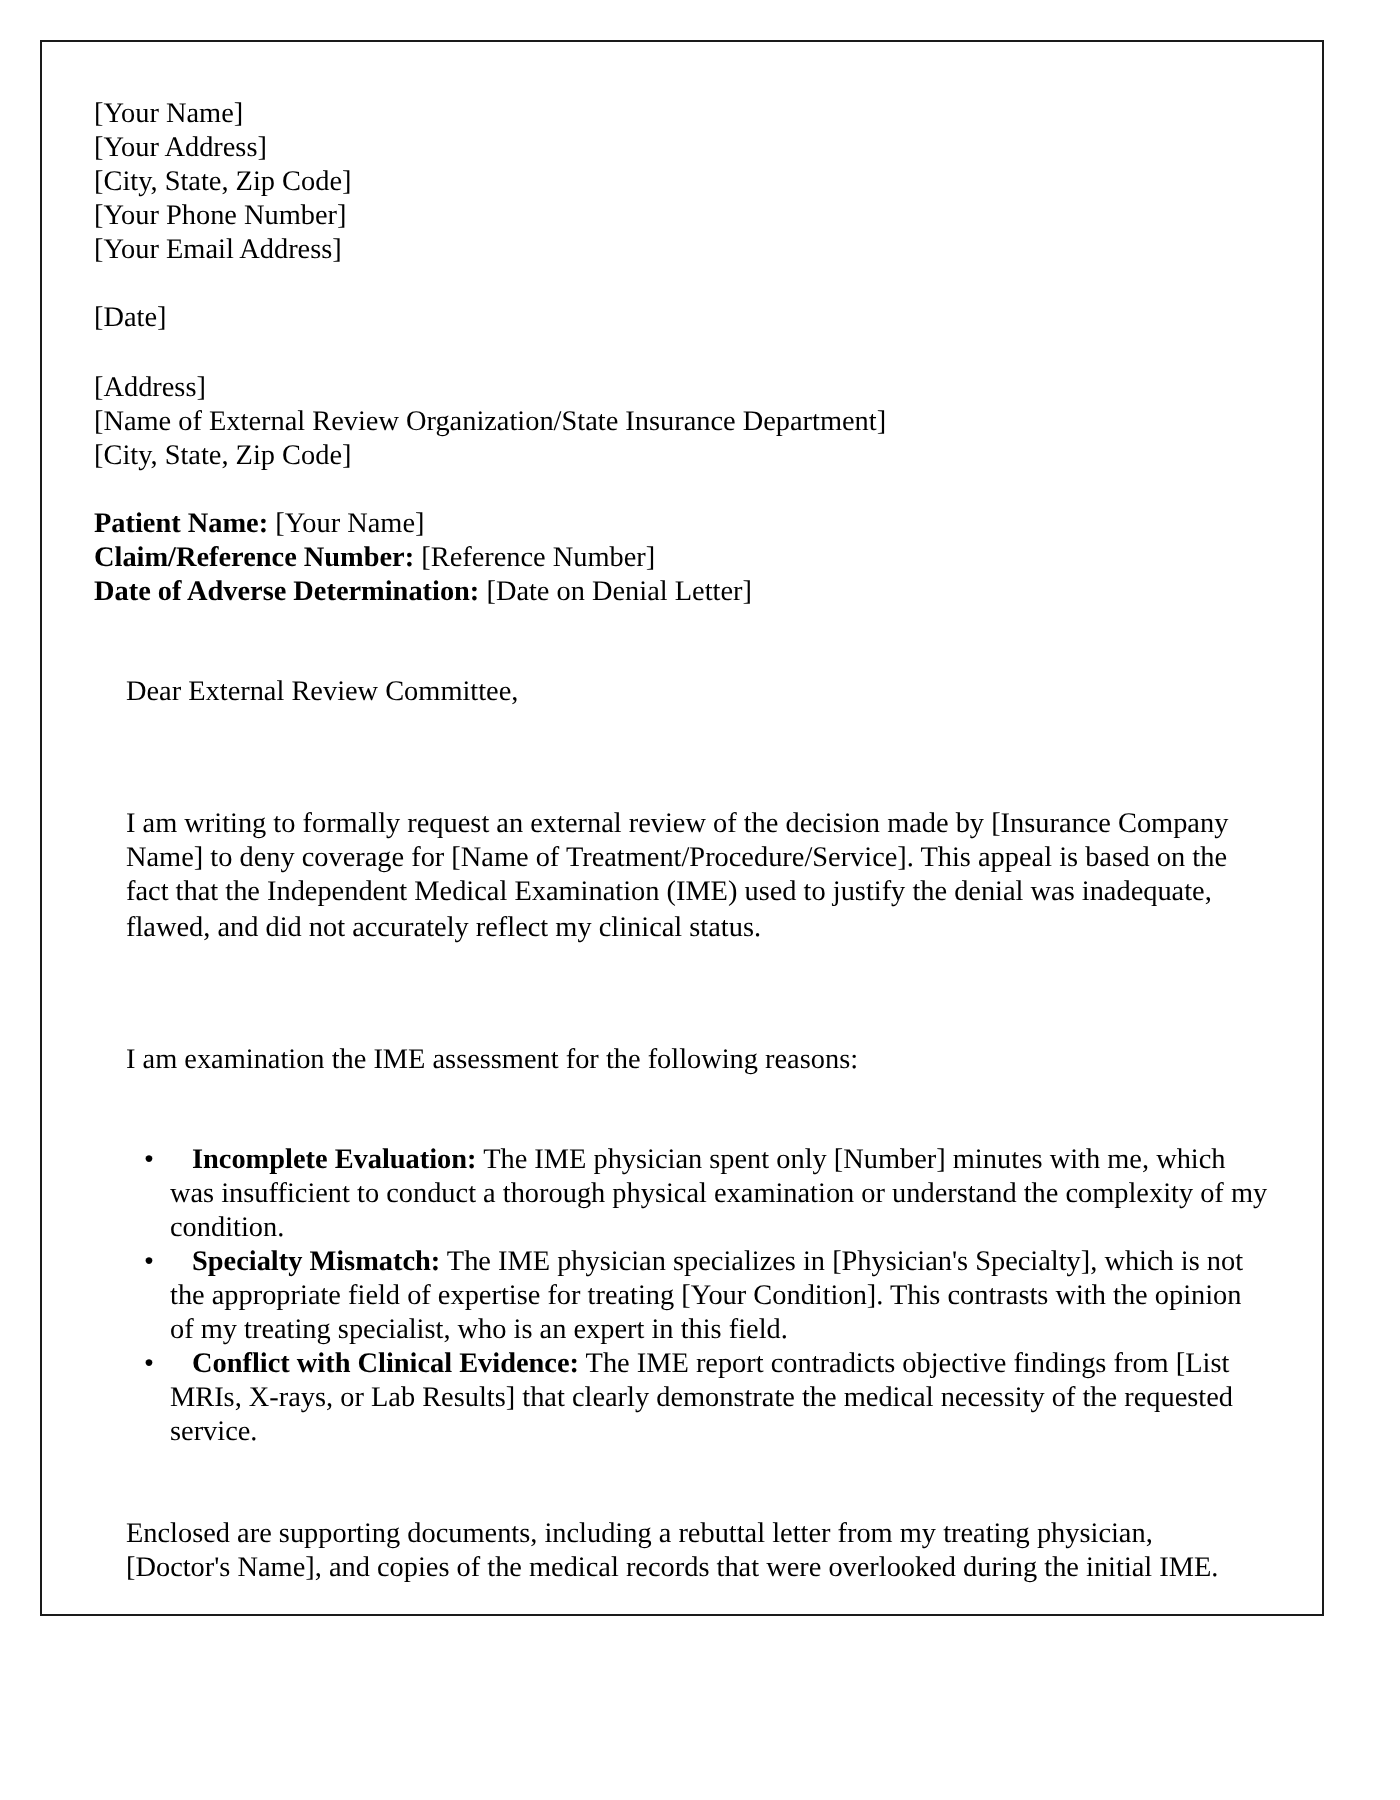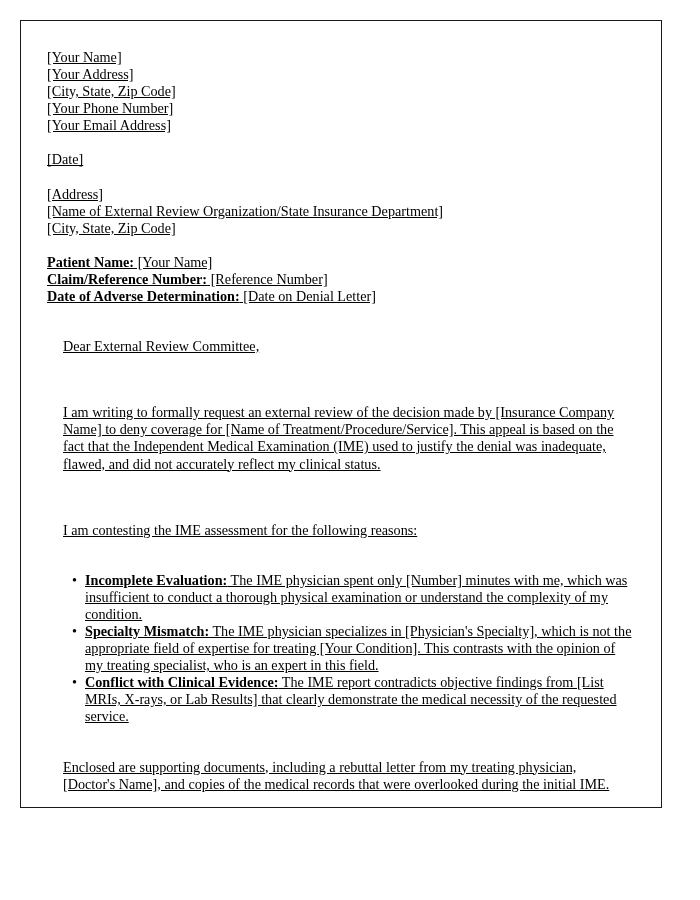--- a/index.html
+++ b/index.html
@@ -24,21 +24,20 @@
     box-sizing: border-box;
     overflow: hidden;
     background: #ffffff;
   }
   .page-inner {
     padding: 28px 27px 0 26px;
   }
   .letter {
     font-size: 14.2px;
     line-height: 17.1px;
-    text-decoration: underline;
   }
   .block {
     margin: 0;
   }
   .gap {
     height: 17px;
   }
   .line {
     white-space: pre-wrap;
   }
@@ -62,20 +61,21 @@
   ul.reasons > li::before {
     content: "\2022";
     position: absolute;
     left: -13px;
     top: 0;
     font-size: 14.2px;
     line-height: 17.1px;
   }
   .label-bold {
     font-weight: bold;
+    margin-left: 11px;
   }
 </style>
 </head>
 <body>
 
 <div class="page">
   <div class="page-inner letter">
 
     <div class="block">
       <div class="line">[Your Name]</div>
@@ -110,21 +110,21 @@
     <div class="gap"></div>
 
     <p class="para">Dear External Review Committee,</p>
 
     <div class="gap"></div>
 
     <p class="para">I am writing to formally request an external review of the decision made by [Insurance Company Name] to deny coverage for [Name of Treatment/Procedure/Service]. This appeal is based on the fact that the Independent Medical Examination (IME) used to justify the denial was inadequate, flawed, and did not accurately reflect my clinical status.</p>
 
     <div class="gap"></div>
 
-    <p class="para">I am contesting the IME assessment for the following reasons:</p>
+    <p class="para">I am examination the IME assessment for the following reasons:</p>
 
     <div class="gap"></div>
 
     <ul class="reasons">
       <li><span class="label-bold">Incomplete Evaluation:</span><span> The IME physician spent only [Number] minutes with me, which was insufficient to conduct a thorough physical examination or understand the complexity of my condition.</span></li>
       <li><span class="label-bold">Specialty Mismatch:</span><span> The IME physician specializes in [Physician's Specialty], which is not the appropriate field of expertise for treating [Your Condition]. This contrasts with the opinion of my treating specialist, who is an expert in this field.</span></li>
       <li><span class="label-bold">Conflict with Clinical Evidence:</span><span> The IME report contradicts objective findings from [List MRIs, X-rays, or Lab Results] that clearly demonstrate the medical necessity of the requested service.</span></li>
     </ul>
 
     <div class="gap"></div>

